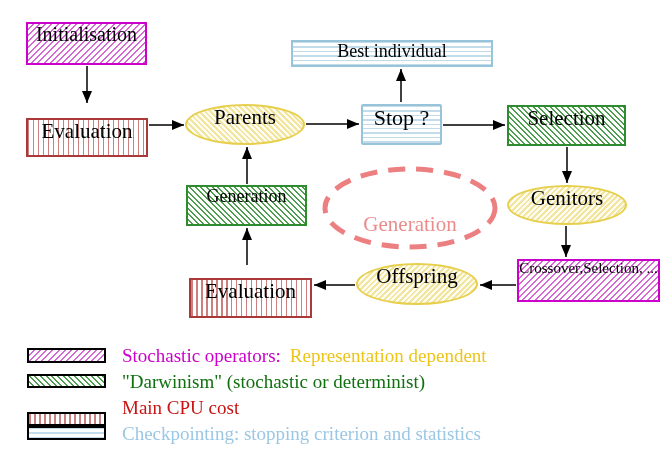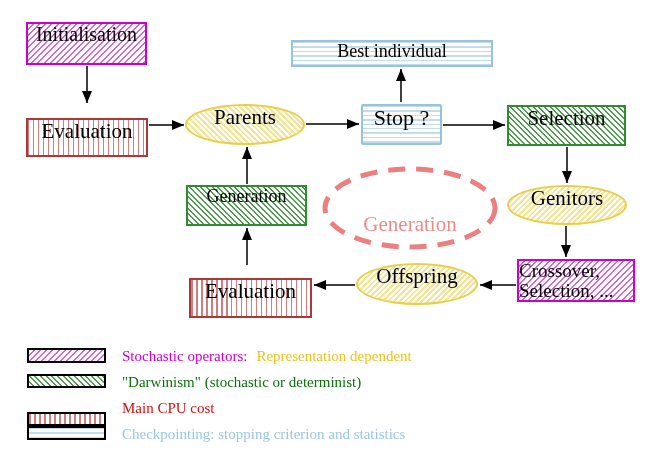--- a/index.html
+++ b/index.html
@@ -22,21 +22,21 @@
   .hatch-cyan-h  { border-color:#98c4da; background:repeating-linear-gradient(180deg, #c3dcec 0 1.4px, #ffffff 1.4px 4.4px); }
   .hatch-yellow  { border-color:#e7cf4e; background:repeating-linear-gradient(135deg, #fffdf2 0 2px, #f1e5a0 2px 4px); }
   .hatch-yellow-b{ border-color:#e7cf4e; background:repeating-linear-gradient(45deg,  #fffdf2 0 2px, #f1e5a0 2px 4px); }
 
   .generation-label {
     position:absolute; left:330px; top:212px; width:160px; text-align:center;
     color:#eb8c8c; font-size:21px; z-index:2;
   }
 
   .legend-swatch { position:absolute; left:27px; width:79px; box-sizing:border-box; border:2px solid; z-index:2; }
-  .legend-text { position:absolute; left:122px; height:20px; line-height:20px; font-size:15px; white-space:nowrap; z-index:2; }
+  .legend-text { position:absolute; left:122px; height:20px; line-height:20px; font-size:19px; white-space:nowrap; z-index:2; }
   .lg-magenta { color:#cc00cc; }
   .lg-gold    { color:#edc417; margin-left:9px; }
   .lg-green   { color:#107010; }
   .lg-red     { color:#c81414; }
   .lg-blue    { color:#9bc7e4; }
 </style>
 </head>
 <body>
 
 <div class="canvas">
@@ -84,21 +84,21 @@
   </div>
 
   <div class="node hatch-green" style="left:507px; top:105px; width:119px; height:41px;">
     <span>Selection</span>
   </div>
 
   <div class="node ellipse hatch-yellow" style="left:507px; top:185px; width:120px; height:40px;">
     <span>Genitors</span>
   </div>
 
-  <div class="node hatch-magenta" style="left:517px; top:259px; width:118px; height:43px; font-size:19px; flex-direction:column;">
+  <div class="node hatch-magenta" style="left:517px; top:259px; width:143px; height:43px; font-size:15px; flex-direction:row;">
     <span>Crossover,</span>
     <span>Selection, ...</span>
   </div>
 
   <div class="node ellipse hatch-yellow" style="left:356px; top:263px; width:122px; height:42px;">
     <span>Offspring</span>
   </div>
 
   <div class="node hatch-red-v" style="left:189px; top:266px; width:123px; height:40px;">
     <span>Evaluation</span>

